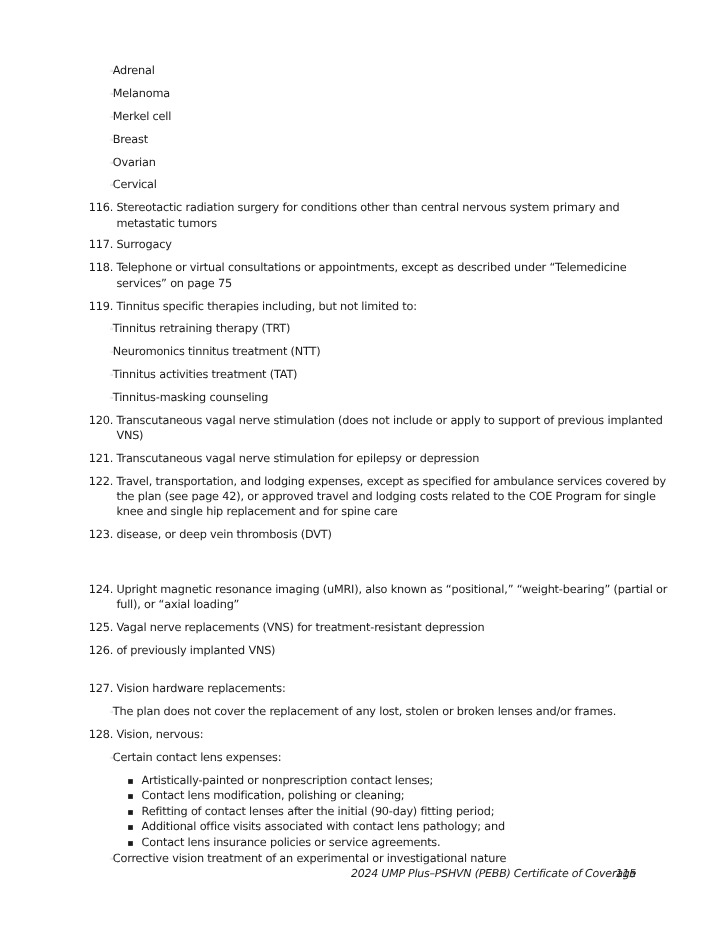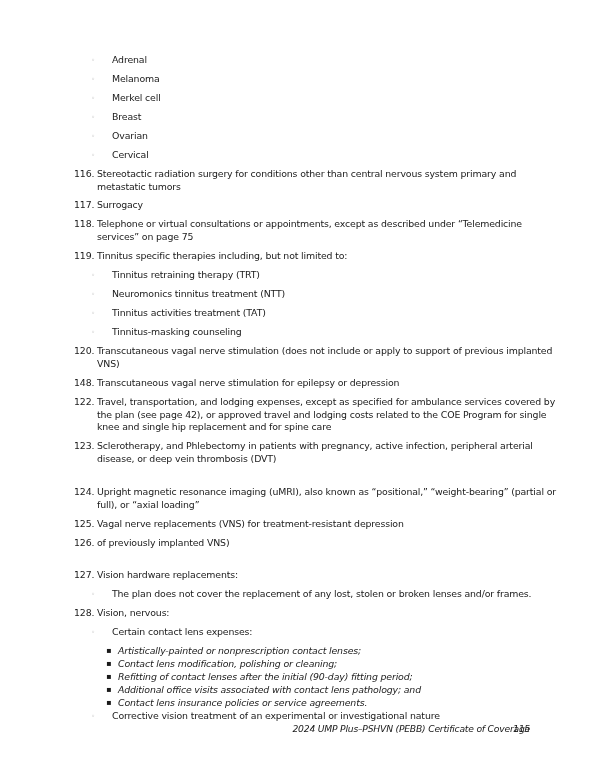--- a/index.html
+++ b/index.html
@@ -9,31 +9,31 @@
       color: #1a1a1a;
       font-size: 9.4px;
       line-height: 12.6px;
     }
     .page { position: absolute; left: 0; top: 0; width: 600px; height: 776px; }
     .sub {
       position: absolute; left: 92px; width: 440px;
       white-space: nowrap; letter-spacing: -0.15px;
     }
     .sub .mk { position: absolute; left: -1px; top: 0; color: #a8a8a8; font-size: 7px; }
-    .sub .tx { position: absolute; left: 20px; top: 0; text-align: center; }
+    .sub .tx { position: absolute; left: 2px; top: 0; text-align: center; }
     .item {
       position: absolute; left: 74px; width: 460px;
       letter-spacing: -0.15px;
     }
     .item .num { position: absolute; left: 0; top: 0; }
     .item .tx { position: absolute; left: 23px; top: 0; width: 440px; }
     .item .tx span { display: block; white-space: nowrap; }
     .bul { position: absolute; left: 106px; width: 420px; white-space: nowrap; letter-spacing: -0.15px; }
     .bul .mk { position: absolute; left: 0; top: 0; font-size: 8px; }
-    .bul .tx { position: absolute; left: 12px; top: 0; font-style: italic; }
+    .bul .tx { position: absolute; left: 12px; top: 0; }
     .footer {
       position: absolute; left: 72px; top: 723px; width: 458px;
       font-style: italic; font-size: 9.2px; color: #1a1a1a; letter-spacing: -0.2px; text-align: right;
     }
     .footer .page-num { position: absolute; right: 0; top: 0; }
   </style>
 </head>
 <body>
 
 <div class="page">
@@ -111,39 +111,38 @@
 
   <div class="item" style="top:345px">
     <span class="num">120.</span>
     <div class="tx">
         <span>Transcutaneous vagal nerve stimulation (does not include or apply to support of previous implanted</span>
         <span>VNS)</span>
       </div>
   </div>
 
   <div class="item" style="top:377px">
-    <span class="num">148.</span>
+    <span class="num">121.</span>
     <div class="tx">
         <span>Transcutaneous vagal nerve stimulation for epilepsy or depression</span>
       </div>
   </div>
 
   <div class="item" style="top:396px">
     <span class="num">122.</span>
     <div class="tx">
         <span>Travel, transportation, and lodging expenses, except as specified for ambulance services covered by</span>
         <span>the plan (see page 42), or approved travel and lodging costs related to the COE Program for single</span>
         <span>knee and single hip replacement and for spine care</span>
       </div>
   </div>
 
   <div class="item" style="top:440px">
     <span class="num">123.</span>
     <div class="tx">
-        <span>Sclerotherapy, and Phlebectomy in patients with pregnancy, active infection, peripheral arterial</span>
         <span>disease, or deep vein thrombosis (DVT)</span>
       </div>
   </div>
 
   <div class="item" style="top:486px">
     <span class="num">124.</span>
     <div class="tx">
         <span>Upright magnetic resonance imaging (uMRI), also known as “positional,” “weight-bearing” (partial or</span>
         <span>full), or “axial loading”</span>
       </div>

